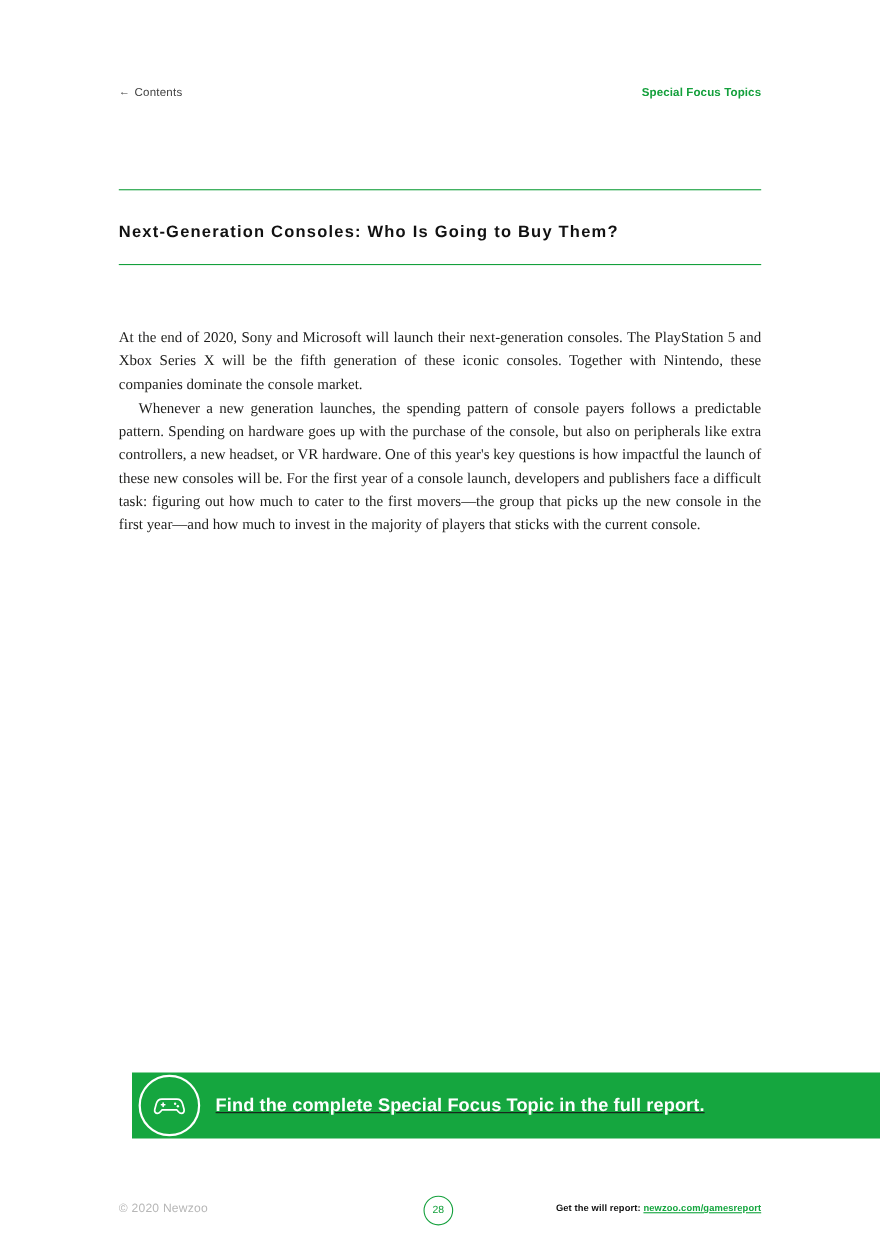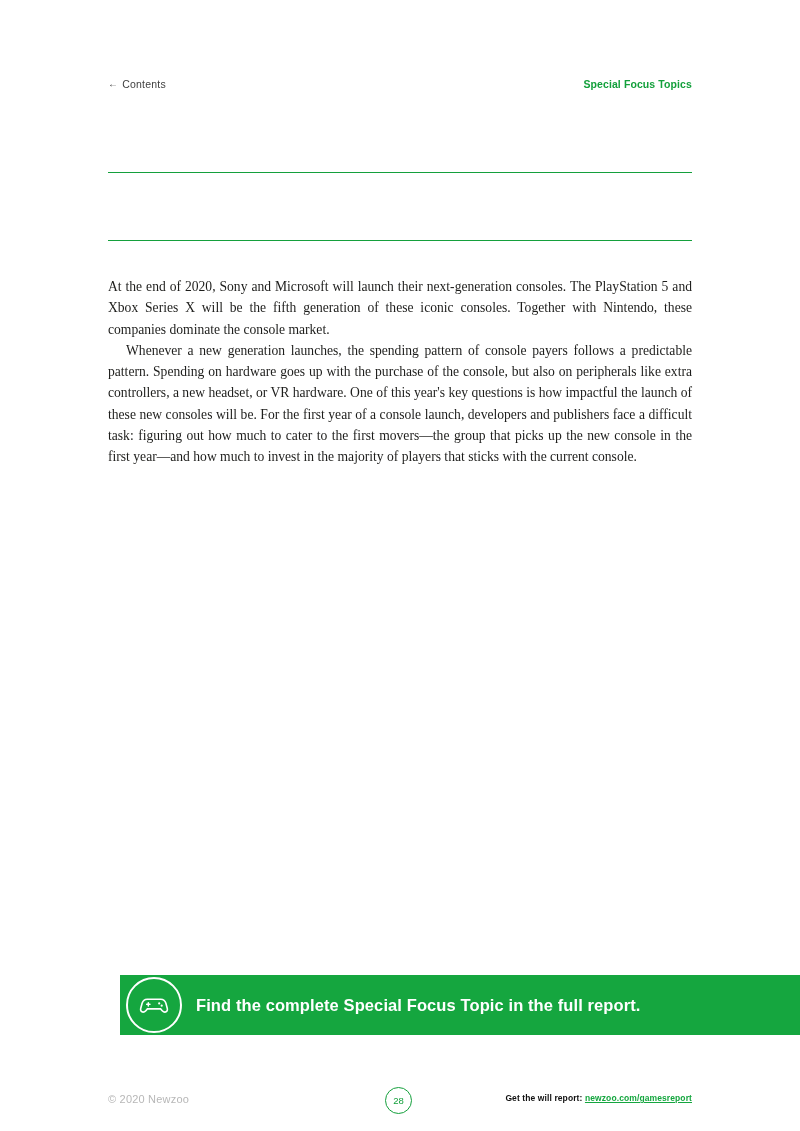--- a/index.html
+++ b/index.html
@@ -79,21 +79,21 @@
     font-size: 15px;
     font-weight: bold;
     letter-spacing: 1.1px;
     color: #111111;
     white-space: nowrap;
   }
 
   
   .body-copy {
     position: absolute;
-    top: 276px;
+    top: 296px;
     left: 108px;
     width: 584px;
     font-family: "Liberation Serif", serif;
     font-size: 13.6px;
     line-height: 21.3px;
     color: #1d1d1b;
     text-align: justify;
   }
   .body-copy p {
     margin: 0;
@@ -105,20 +105,21 @@
   
   .cta {
     position: absolute;
     left: 120px;
     top: 975px;
     width: 680px;
     height: 60px;
     background: #15a63f;
     display: flex;
     align-items: center;
+    text-decoration: underline;
   }
   .cta-icon-wrap {
     width: 60px;
     display: flex;
     align-items: center;
     justify-content: center;
     margin-left: 4px;
   }
   .cta-icon {
     width: 52px;
@@ -189,20 +190,21 @@
 
   <div class="header">
     <a class="contents-link" href="#">
       <span class="contents-arrow">←</span>
       <span>Contents</span>
     </a>
     <span class="section-label">Special Focus Topics</span>
   </div>
 
   <div class="rule rule-top"></div>
+  <h1 class="title">Next-Generation Consoles: Who Is Going to Buy Them?</h1>
   <div class="rule rule-bottom"></div>
 
   <div class="body-copy">
     <p>At the end of 2020, Sony and Microsoft will launch their next-generation consoles. The PlayStation 5 and Xbox Series X will be the fifth generation of these iconic consoles. Together with Nintendo, these companies dominate the console market.</p>
     <p class="indent">Whenever a new generation launches, the spending pattern of console payers follows a predictable pattern. Spending on hardware goes up with the purchase of the console, but also on peripherals like extra controllers, a new headset, or VR hardware. One of this year's key questions is how impactful the launch of these new consoles will be. For the first year of a console launch, developers and publishers face a difficult task: figuring out how much to cater to the first movers—the group that picks up the new console in the first year—and how much to invest in the majority of players that sticks with the current console.</p>
   </div>
 
   <div class="cta">
     <div class="cta-icon-wrap">
       <div class="cta-icon">

